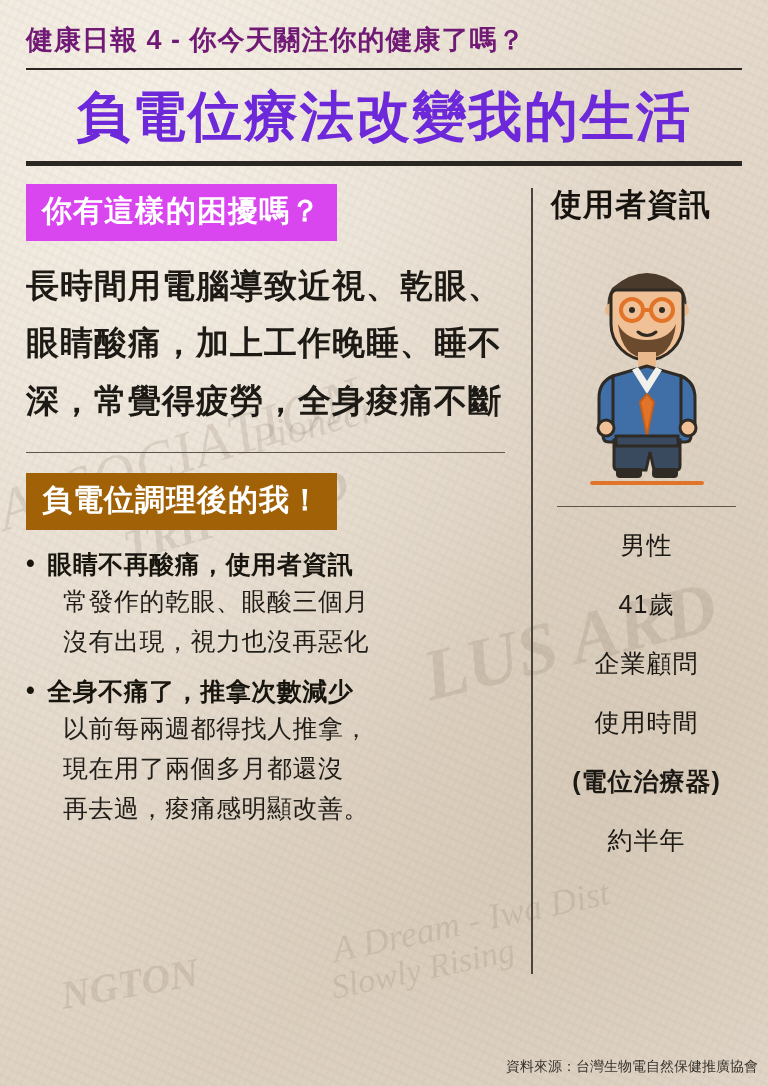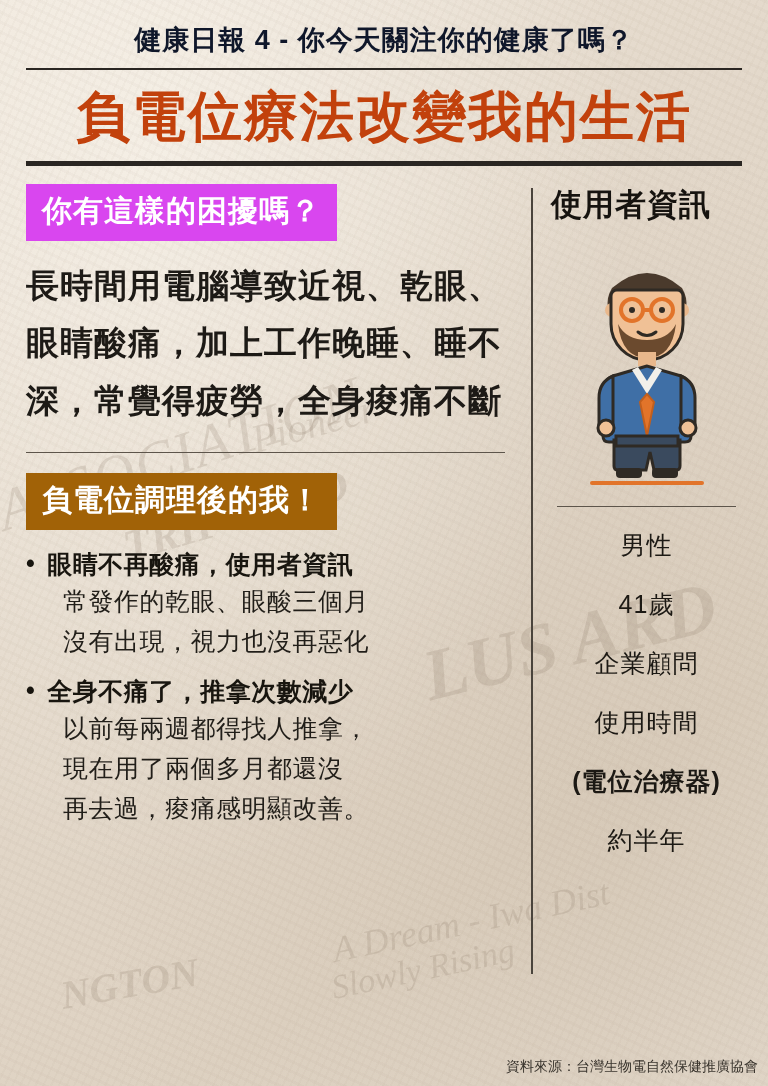--- a/index.html
+++ b/index.html
@@ -49,33 +49,33 @@
     position: relative;
     width: 768px; height: 1086px;
     padding: 0 26px;
   }
 
   
   .kicker {
     padding-top: 22px;
     font-size: 27px;
     font-weight: bold;
-    color: #0f172a;
-    letter-spacing: 1px;
-    text-align: center;
+    color: #701a75;
+    letter-spacing: 1px;
+    text-align: left;
   }
   .rule-thin {
     border-bottom: 2px solid #2a2622;
     margin-top: 10px;
   }
   .headline {
     text-align: center;
     font-size: 54px;
     font-weight: bold;
-    color: #c2410c;
+    color: #6d28d9;
     letter-spacing: 2px;
     padding: 18px 0 16px;
     line-height: 1.05;
   }
   .rule-thick {
     border-bottom: 5px solid #2a2622;
   }
 
   
   .columns {

